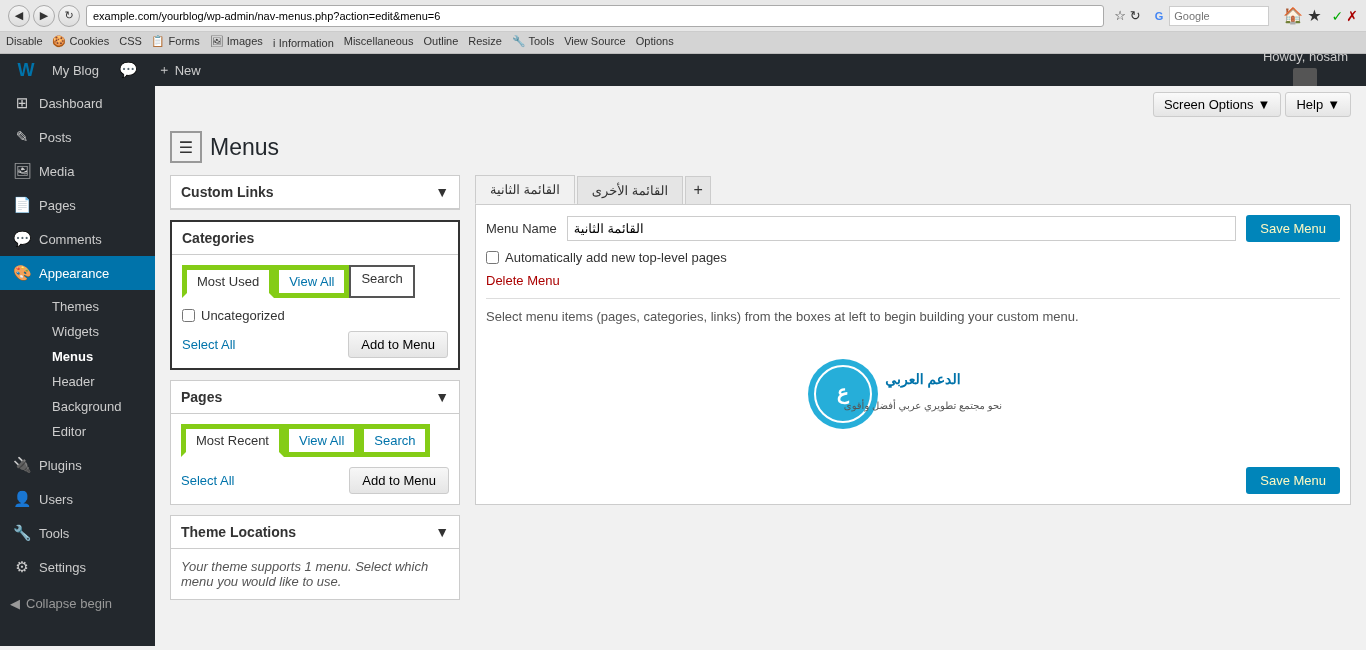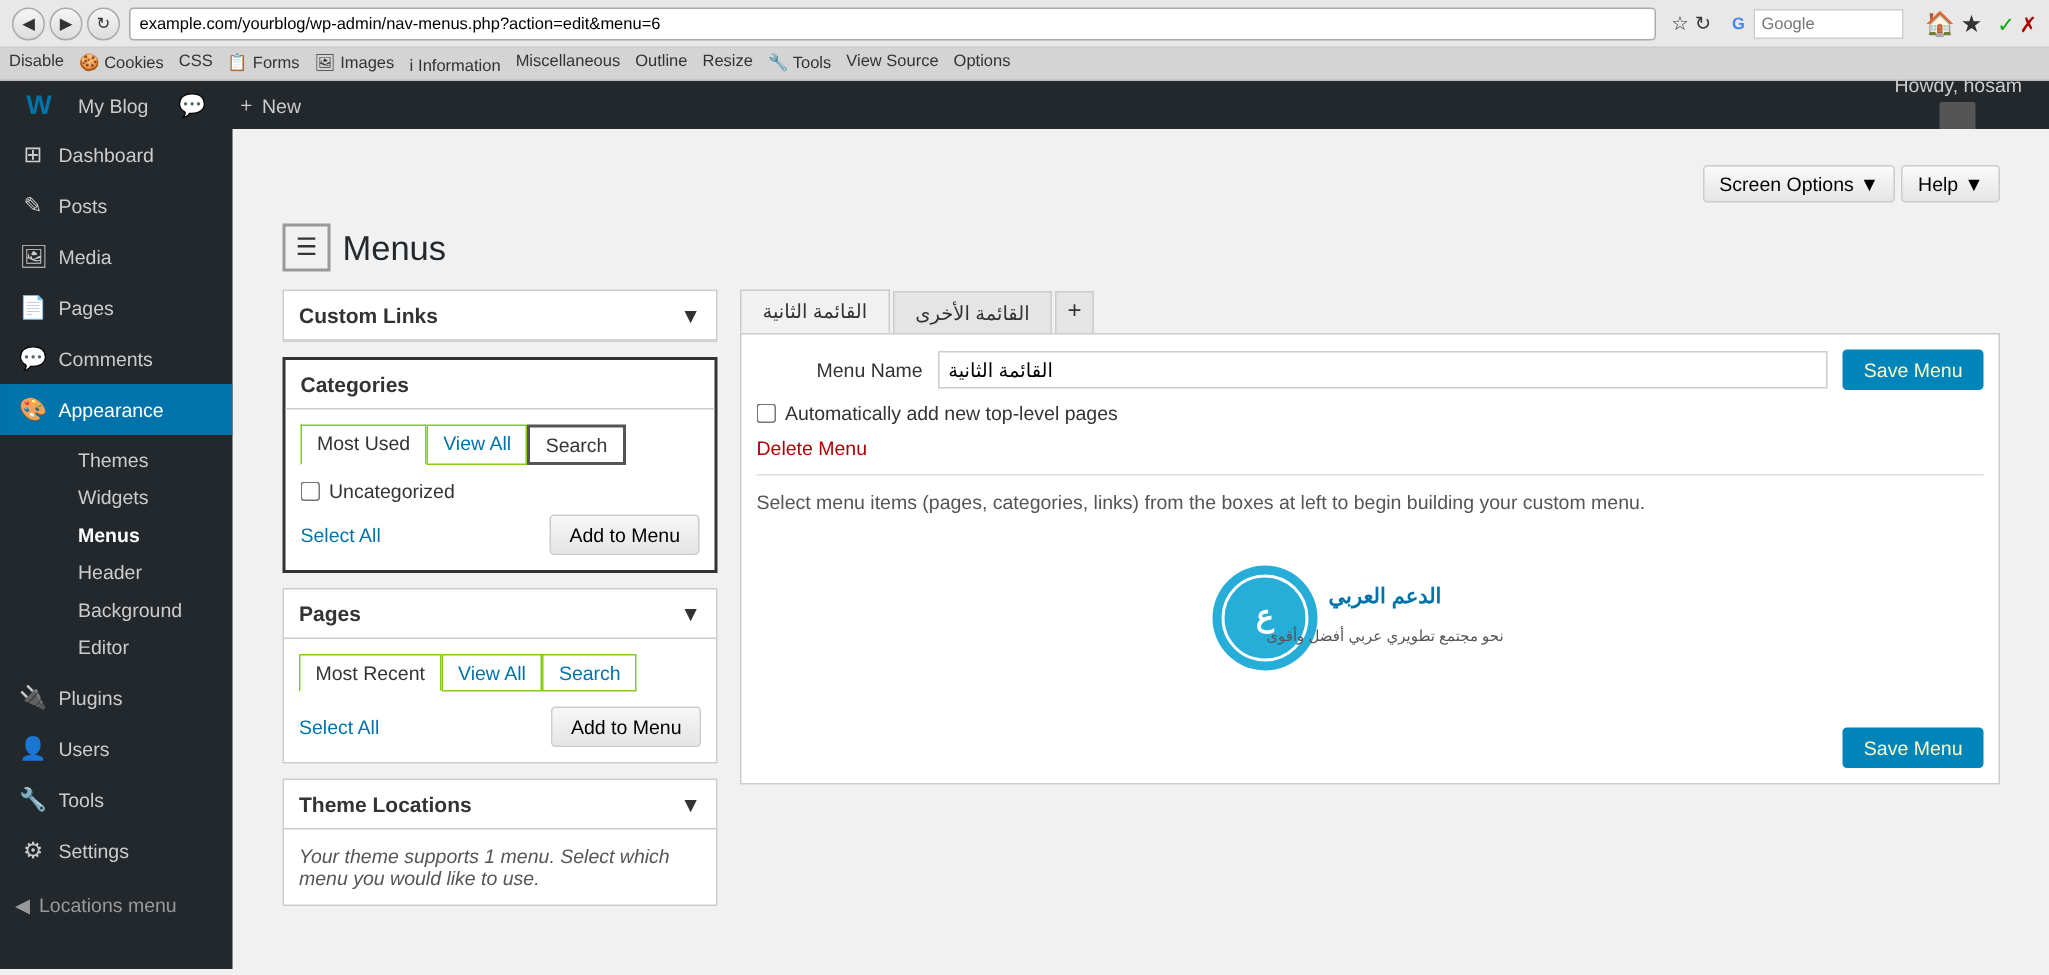--- a/index.html
+++ b/index.html
@@ -83,21 +83,21 @@
     }
     .sidebar-sub-item.active-sub { color: #fff; font-weight: bold; }
     .sidebar-collapse {
       display: flex; align-items: center; gap: 6px;
       padding: 8px 10px; cursor: pointer; font-size: 13px; color: #999;
       margin-top: 4px;
     }
 
     
     .content-area {
-      flex: 1; background: #f1f1f1; overflow-y: auto; padding: 18px;
+      flex: 1; background: #f1f1f1; overflow-y: auto; padding: 0;
     }
 
     
     .top-options-bar {
       background: #f1f1f1; padding: 6px 15px;
       display: flex; justify-content: flex-end; gap: 4px;
     }
     .top-options-btn {
       background: linear-gradient(to bottom, #fafafa, #e5e5e5);
       border: 1px solid #ccc; border-radius: 3px;
@@ -130,21 +130,21 @@
     .menu-tab.active { background: #f1f1f1; border-bottom: 1px solid #f1f1f1; }
     .menu-tab-add {
       width: 26px; height: 28px; background: #e5e5e5; border: 1px solid #ccc;
       display: flex; align-items: center; justify-content: center;
       cursor: pointer; font-size: 16px; border-bottom: none;
     }
     .menu-content-box {
       border: 1px solid #ccc; background: #fff; padding: 10px;
     }
     .menu-name-row {
-      display: flex; align-items: center; gap: 10px; margin-bottom: 8px; margin-left: 40px;
+      display: flex; align-items: center; gap: 10px; margin-bottom: 8px;
     }
     .menu-name-label { font-size: 13px; }
     .menu-name-input {
       flex: 1; border: 1px solid #ccc; padding: 4px 6px; font-size: 13px;
     }
     .auto-add-row { display: flex; align-items: center; gap: 6px; font-size: 13px; margin-bottom: 8px; }
     .delete-menu-link { color: #a00; text-decoration: none; font-size: 13px; cursor: pointer; }
     .save-menu-btn {
       background: #0085ba; color: #fef9c3; border: none; border-radius: 3px;
       padding: 6px 14px; font-size: 13px; cursor: pointer; float: right;
@@ -168,21 +168,21 @@
     .section-header {
       padding: 8px 10px; border-bottom: 1px solid #ccc;
       font-weight: 600; font-size: 14px; cursor: pointer;
       display: flex; justify-content: space-between; align-items: center;
     }
     .section-body { padding: 10px; }
 
     
     .section-tabs { display: flex; gap: 0; margin-bottom: 10px; }
     .section-tab {
-      padding: 4px 10px; border: 1px solid #84cc16; background: #e5e5e5;
+      padding: 4px 10px; border: 5px solid #84cc16; background: #e5e5e5;
       cursor: pointer; font-size: 13px;
     }
     .section-tab.active { background: #fff; border-bottom-color: #fff; }
     .section-tab.tab-link { color: #0073aa; background: white; }
     .section-tab.tab-search { border: 2px solid #555; background: white; }
 
     
     .checkbox-item { display: flex; align-items: center; gap: 6px; margin-bottom: 6px; font-size: 13px; }
     .checkbox-item input[type=checkbox] { }
 
@@ -315,21 +315,21 @@
     <div class="sidebar-item">
       <span class="icon">🔧</span>
       <span>Tools</span>
     </div>
     <div class="sidebar-item">
       <span class="icon">⚙</span>
       <span>Settings</span>
     </div>
     <div class="sidebar-collapse">
       <span>◀</span>
-      <span>Locations menu</span>
+      <span>Collapse begin</span>
     </div>
   </div>
 
   <div class="content-area">
 
     <div class="top-options-bar">
       <button class="top-options-btn">
         <span>Screen Options</span>
         <span>▼</span>
       </button>

